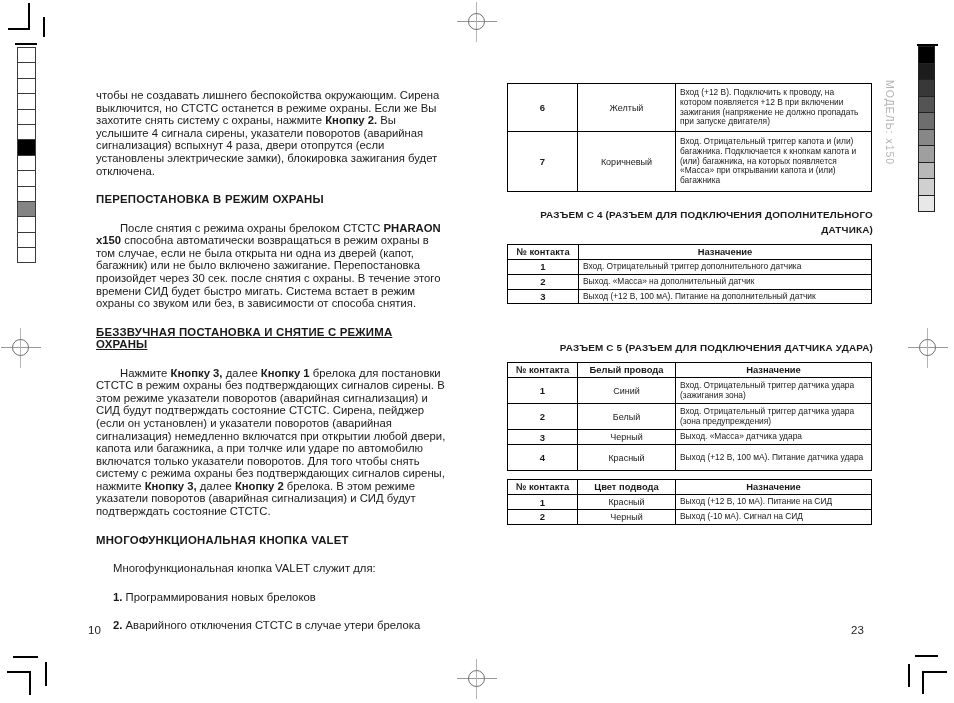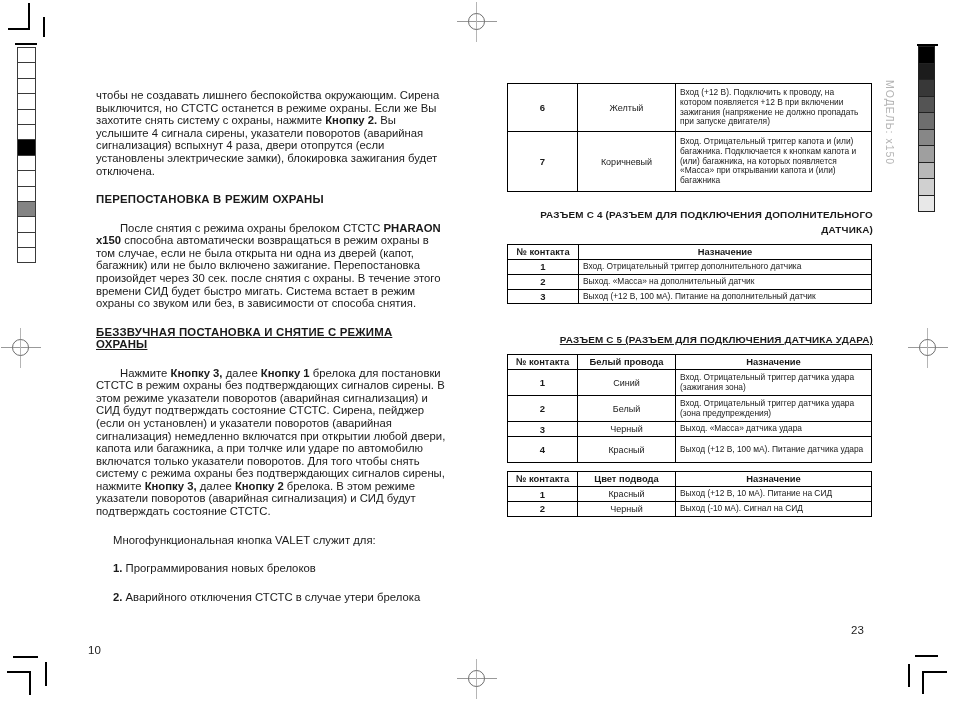--- a/index.html
+++ b/index.html
@@ -22,34 +22,34 @@
   .left-page p{margin:16px;}
   .p-indent{text-indent:24px;}
   .lh{font-weight:bold;margin:0;margin-left:33px;font-size:11.4px;line-height:12.4px;letter-spacing:.2px;}
   .lh1{margin-top:10px;}
   .lh2{margin-top:10px;width:300px;text-decoration:underline;}
   .lh3{margin-top:20px;}
   .gap1{margin-top:2px;}
   .valet-block{margin-left:17px;margin-top:2px;}
   .v-item{padding-left:11px;text-indent:-11px;margin:0;}
   .pagenum{position:absolute;top:624px;font-size:11.5px;color:#222;}
-  #pagenum-left{left:88px;margin-top:20px;}
+  #pagenum-left{left:88px;}
   #pagenum-right{left:851px;}
   
   .right-page{position:absolute;left:507px;top:83px;width:366px;}
   table{border-collapse:collapse;table-layout:fixed;width:364px;}
   td,th{border:1px solid #000;padding:0;overflow:hidden;}
   th{font-size:9.4px;line-height:10px;font-weight:bold;text-align:center;height:14px;}
   .td-num{text-align:center;font-weight:bold;font-size:9.5px;vertical-align:middle;}
   .td-color{text-align:center;font-size:9px;vertical-align:middle;}
   .td-desc{font-size:8.4px;line-height:9.8px;padding:2px 4px;vertical-align:middle;}
   .rh{font-weight:bold;font-size:9.9px;line-height:15px;letter-spacing:.2px;margin:0 0 0 28px;text-align:right;}
   .mt-c4{margin-top:15px;}
   .mt-tc4{margin-top:7px;}
-  .mt-c5{margin-top:28px;text-decoration:underline;}
+  .mt-c5{margin-top:36px;}
   .mt-tc5{margin-top:7px;}
   .mt-c6{margin-top:16px;}
   .mt-tc6{margin-top:8px;}
   .h15{height:14px;}
   .h27{height:26px;}
   .h49{height:48px;}
   .h61{height:60px;}
 </style>
 </head>
 <body>
@@ -122,20 +122,21 @@
 
 <div class="left-page">
   <p><span>чтобы не создавать лишнего беспокойства окружающим. Сирена выключится, но СТСТС останется в режиме охраны. Если же Вы захотите снять систему с охраны, нажмите </span><b>Кнопку 2.</b><span> Вы услышите 4 сигнала сирены, указатели поворотов (аварийная сигнализация) вспыхнут 4 раза, двери отопрутся (если установлены электрические замки), блокировка зажигания будет отключена.</span></p>
 
   <p class="lh lh1">ПЕРЕПОСТАНОВКА В РЕЖИМ ОХРАНЫ</p>
   <p class="p-indent gap1"><span>После снятия с режима охраны брелоком СТСТС </span><b>PHARAON x150</b><span> способна автоматически возвращаться в режим охраны в том случае, если не была открыта ни одна из дверей (капот, багажник) или не было включено зажигание. Перепостановка произойдет через 30 сек. после снятия с охраны. В течение этого времени СИД будет быстро мигать. Система встает в режим охраны со звуком или без, в зависимости от способа снятия.</span></p>
 
   <p class="lh lh2">БЕЗЗВУЧНАЯ ПОСТАНОВКА И СНЯТИЕ С РЕЖИМА ОХРАНЫ</p>
   <p class="p-indent gap1"><span>Нажмите </span><b>Кнопку 3,</b><span> далее </span><b>Кнопку 1</b><span> брелока для постановки СТСТС в режим охраны без подтверждающих сигналов сирены. В этом режиме указатели поворотов (аварийная сигнализация) и СИД будут подтверждать состояние СТСТС. Сирена, пейджер (если он установлен) и указатели поворотов (аварийная сигнализация) немедленно включатся при открытии любой двери, капота или багажника, а при толчке или ударе по автомобилю включатся только указатели поворотов. Для того чтобы снять систему с режима охраны без подтверждающих сигналов сирены, нажмите </span><b>Кнопку 3,</b><span> далее </span><b>Кнопку 2</b><span> брелока. В этом режиме указатели поворотов (аварийная сигнализация) и СИД будут подтверждать состояние СТСТС.</span></p>
 
+  <p class="lh lh3">МНОГОФУНКЦИОНАЛЬНАЯ КНОПКА VALET</p>
   <div class="valet-block">
     <p>Многофункциональная кнопка VALET служит для:</p>
     <p class="v-item"><b>1.</b> <span>Программирования новых брелоков</span></p>
     <p class="v-item"><b>2.</b> <span>Аварийного отключения СТСТС в случае утери брелока</span></p>
   </div>
 </div>
 
 <div class="pagenum" id="pagenum-left">10</div>
 
 <div class="right-page">

